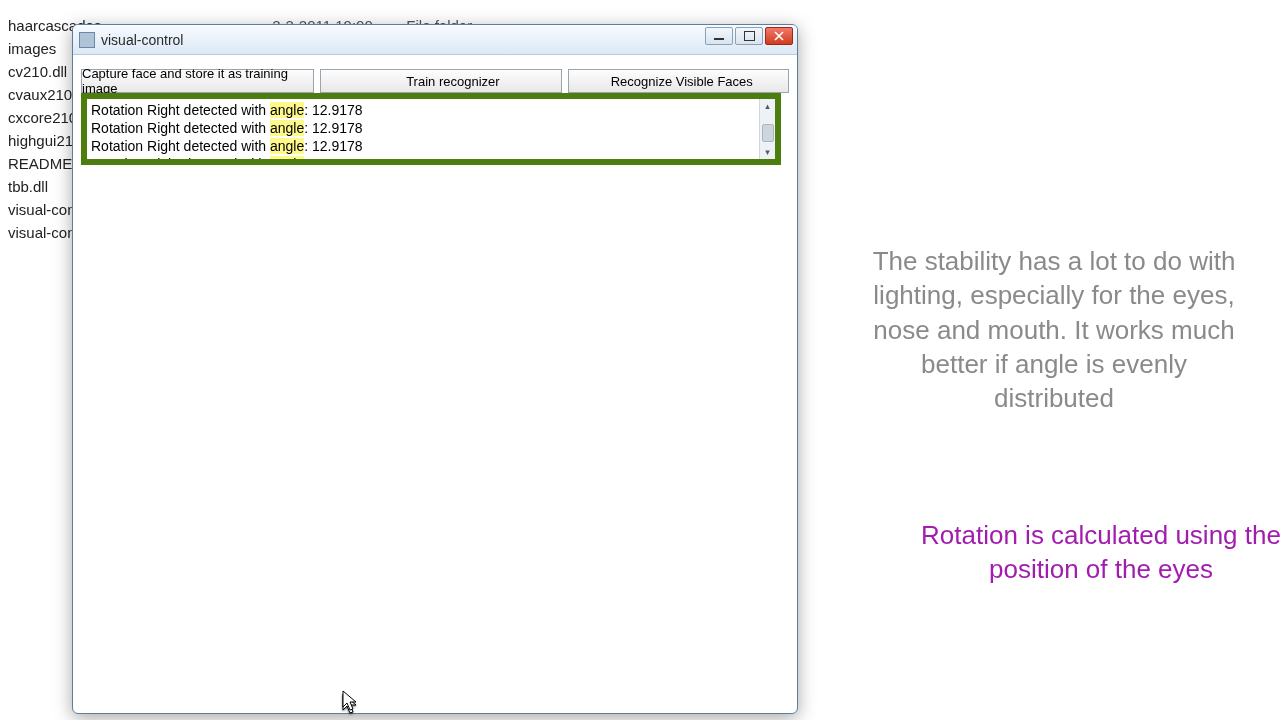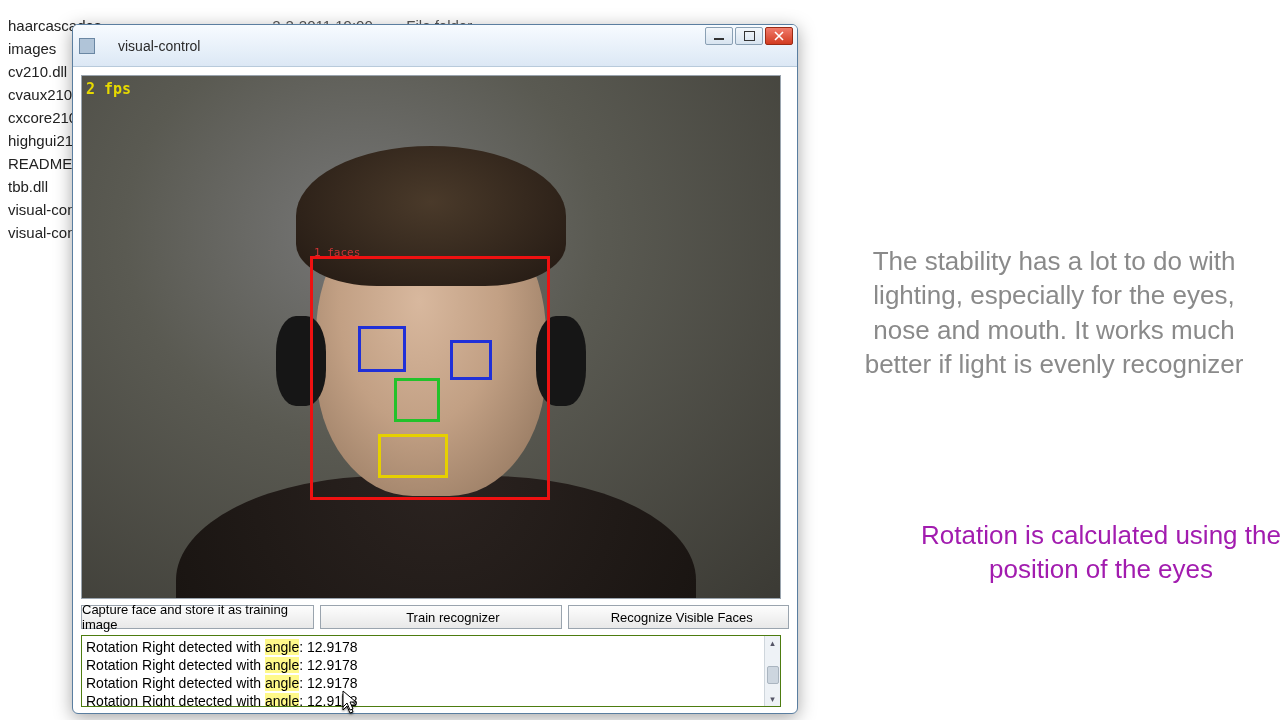--- a/index.html
+++ b/index.html
@@ -32,28 +32,27 @@
     top: 24px;
     width: 726px;
     height: 690px;
     background: #fff;
     border: 1px solid #5a7ea0;
     border-radius: 6px;
     box-shadow: 0 4px 18px rgba(0,0,0,0.35);
     overflow: hidden;
   }
   .titlebar {
-    height: 42px;
+    height: 30px;
     background: linear-gradient(#f7fbff, #dce8f5);
     border-bottom: 1px solid #b8cadb;
     display: flex;
     align-items: center;
     padding-left: 6px;
     position: relative;
-    gap: 17px;
   }
   .titlebar .app-icon {
     width: 16px; height: 16px;
     background: #b0c4d8;
     border: 1px solid #6a87a3;
     margin-right: 6px;
   }
   .titlebar .title { color: #2a2a2a; font-size: 14px; }
   .win-controls {
     position: absolute;
@@ -162,24 +161,23 @@
     align-items: center;
     justify-content: center;
     cursor: pointer;
   }
   .btn-capture  { width: 236px; }
   .btn-train    { width: 244px; padding-left: 24px; }
   .btn-recog    { width: 224px; padding-left: 7px; }
 
   
   .log-wrap {
-    margin-top: 6px;
     width: 700px;
     height: 72px;
-    border: 1px solid #4d7c0f;
+    border: 6px solid #4d7c0f;
     position: relative;
     background: #fff;
     overflow: hidden;
     font-size: 14px;
   }
   .log-lines { padding: 2px 4px; line-height: 18px; }
   .log-line .hl { background: #fff98a; }
   .scroll-track {
     position:absolute; right:0; top:0; width:16px; height:100%;
     border-left:1px solid #cfd6dc;
@@ -237,39 +235,20 @@
       <div class="win-btn max"></div>
       <div class="win-btn close">
         <svg viewBox="0 0 10 10">
             <path d="M1 1 L9 9 M9 1 L1 9" stroke="#fff" stroke-width="1.6"></path>
           </svg>
       </div>
     </div>
   </div>
 
   <div class="client">
-    <div class="video">
-      <div class="fps">2 fps</div>
-
-      <div class="person">
-        <div class="shoulders"></div>
-        <div class="head">
-          <div class="hair"></div>
-          <div class="headphone left"></div>
-          <div class="headphone right"></div>
-        </div>
-      </div>
-
-      <div class="face-label" style="left:232px; top:170px;">1 faces</div>
-      <div class="det-box face" id="box-face" style="left: 228px; top: 180px; width: 240px; height: 244px;"></div>
-      <div class="det-box eye" id="box-eyeL" style="left: 276px; top: 250px; width: 48px; height: 46px;"></div>
-      <div class="det-box eye" id="box-eyeR" style="left: 368px; top: 264px; width: 42px; height: 40px;"></div>
-      <div class="det-box nose" id="box-nose" style="left: 312px; top: 302px; width: 46px; height: 44px;"></div>
-      <div class="det-box mouth" id="box-mouth" style="left: 296px; top: 358px; width: 70px; height: 44px;"></div>
-    </div>
 
     <div class="button-row">
       <div class="btn btn-capture">Capture face and store it as training image</div>
       <div class="btn btn-train">Train recognizer</div>
       <div class="btn btn-recog">Recognize Visible Faces</div>
     </div>
 
     <div class="log-wrap">
       <div class="log-lines" id="log-lines">
           <div class="log-line">Rotation Right detected with <span class="hl">angle</span>: 12.9178</div>
@@ -296,14 +275,14 @@
 
 <style>.cursor{ left:342px !important; top:693px !important; }</style>
 <style>.cursor{ left:342px; top:693px; }</style>
 
 <div style="position:absolute; left:342px; top:690px;">
   <svg width="18" height="24" viewBox="0 0 18 24">
     <path d="M1 1 L1 17 L5 13 L8 20 L11 19 L8 12 L14 12 Z" fill="#fff" stroke="#000" stroke-width="1"></path>
   </svg>
 </div>
 
-<div class="annotation a1">The stability has a lot to do with lighting, especially for the eyes, nose and mouth. It works much better if light is evenly recognizer</div>
+<div class="annotation a1">The stability has a lot to do with lighting, especially for the eyes, nose and mouth. It works much better if angle is evenly distributed</div>
 <div class="annotation a2">Rotation is calculated using the position of the eyes</div>
 
 </body></html>

